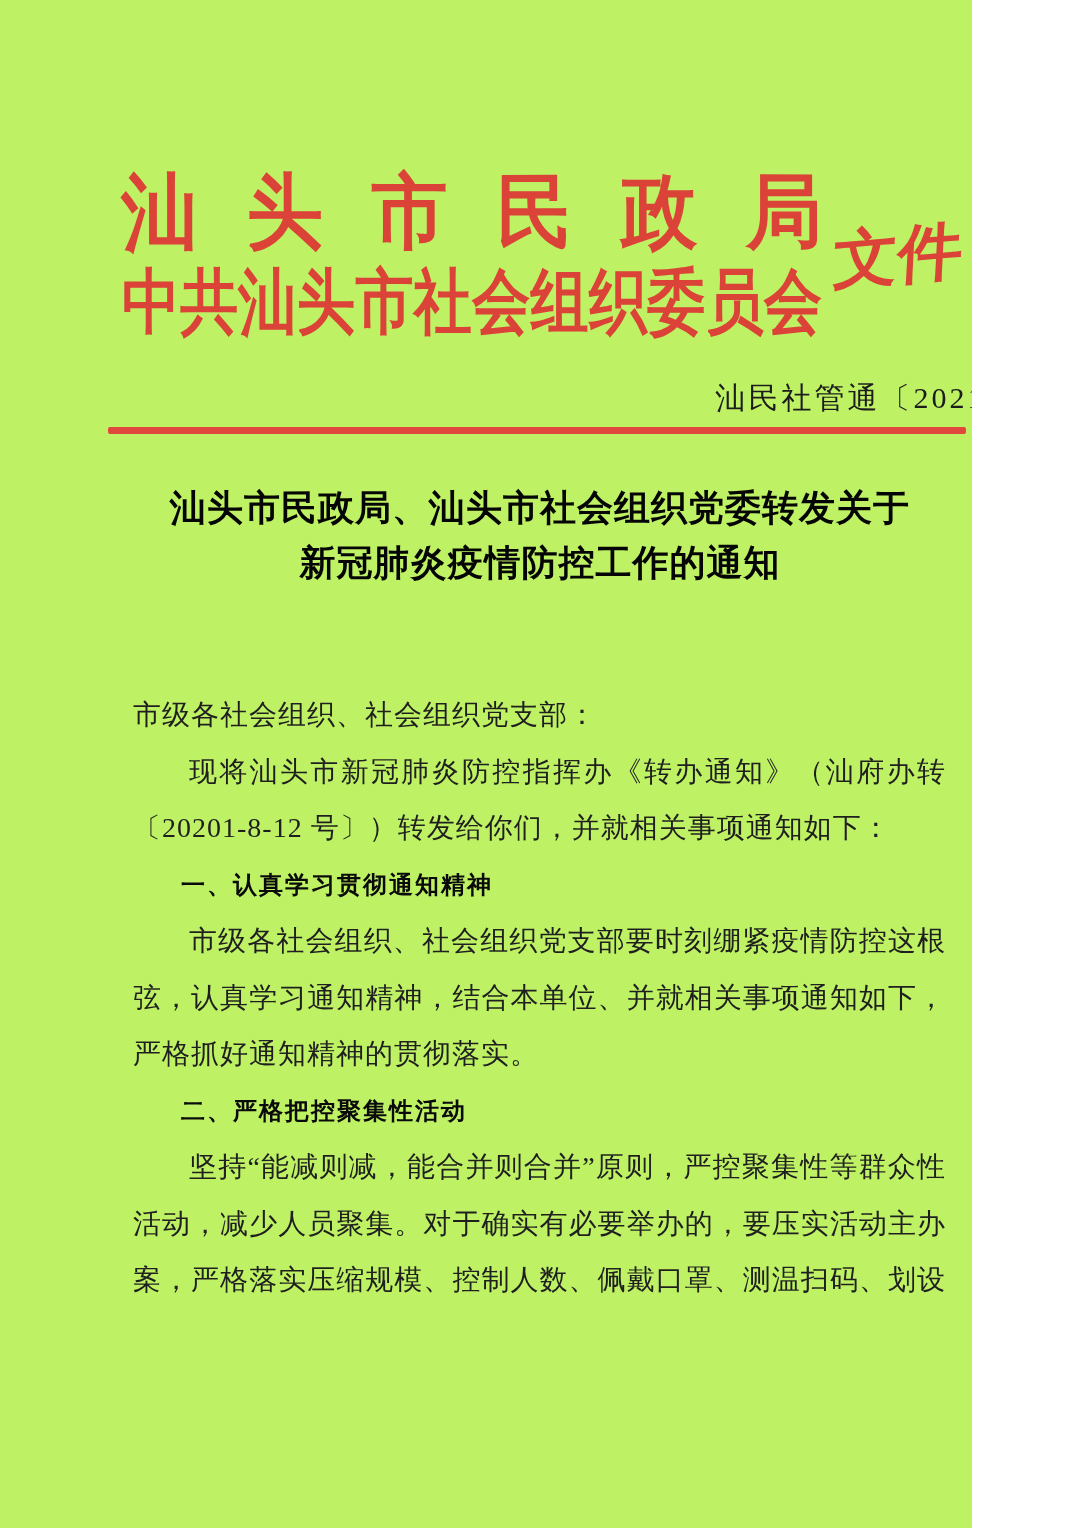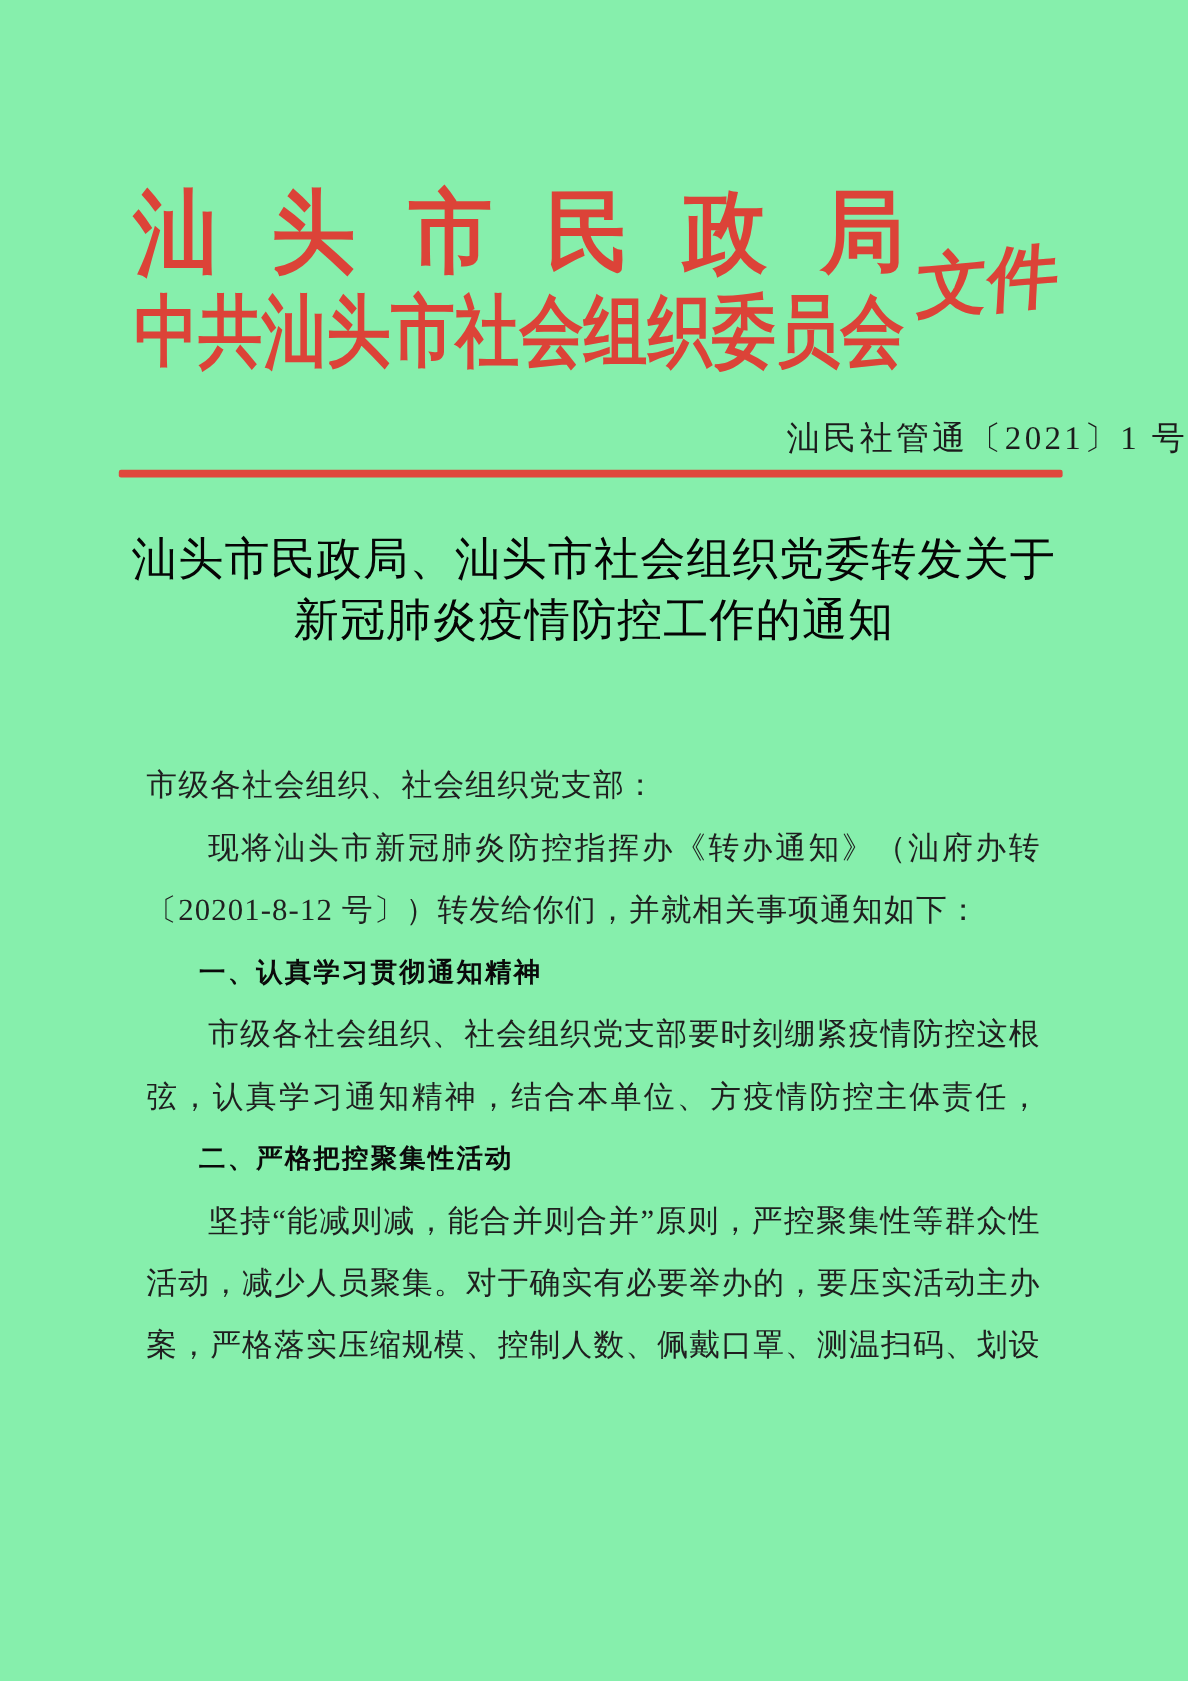--- a/index.html
+++ b/index.html
@@ -3,23 +3,23 @@
 <meta charset="utf-8">
 <style>
   * { margin: 0; padding: 0; box-sizing: border-box; }
   html, body {
     width: 1080px;
     background: #ffffff;
     font-family: "Liberation Serif", "DejaVu Serif", serif;
   }
   .page {
     position: relative;
-    width: 1080px;
+    width: 972px;
     height: 1528px;
-    background: #86efac;
+    background: #bef264;
     overflow: hidden;
   }
 
   
   .letterhead {
     position: absolute;
     top: 160px;
     left: 122px;
     width: 846px;
     height: 185px;
@@ -94,22 +94,22 @@
   
   .title {
     position: absolute;
     top: 481px;
     left: 60px;
     width: 960px;
     text-align: center;
     color: #050505;
   }
   .title-line {
-    font-size: 41px;
-    font-weight: normal;
+    font-size: 36px;
+    font-weight: bold;
     line-height: 55px;
     letter-spacing: 1px;
   }
 
   
   .body-text {
     position: absolute;
     top: 687px;
     left: 133px;
     width: 813px;
@@ -155,20 +155,21 @@
     <div class="title-line">汕头市民政局、汕头市社会组织党委转发关于</div>
     <div class="title-line">新冠肺炎疫情防控工作的通知</div>
   </div>
 
   <div class="body-text">
     <p class="line">市级各社会组织、社会组织党支部：</p>
     <p class="line indent fill">现将汕头市新冠肺炎防控指挥办《转办通知》（汕府办转</p>
     <p class="line">〔20201-8-12 号〕）转发给你们，并就相关事项通知如下：</p>
     <p class="line indent heading">一、认真学习贯彻通知精神</p>
     <p class="line indent fill">市级各社会组织、社会组织党支部要时刻绷紧疫情防控这根</p>
-    <p class="line fill">弦，认真学习通知精神，结合本单位、方疫情防控主体责任，</p>
+    <p class="line fill">弦，认真学习通知精神，结合本单位、并就相关事项通知如下，</p>
+    <p class="line">严格抓好通知精神的贯彻落实。</p>
     <p class="line indent heading">二、严格把控聚集性活动</p>
     <p class="line indent fill">坚持“能减则减，能合并则合并”原则，严控聚集性等群众性</p>
     <p class="line fill">活动，减少人员聚集。对于确实有必要举办的，要压实活动主办</p>
     <p class="line fill">案，严格落实压缩规模、控制人数、佩戴口罩、测温扫码、划设</p>
   </div>
 
 </div>
 
 </body></html>

